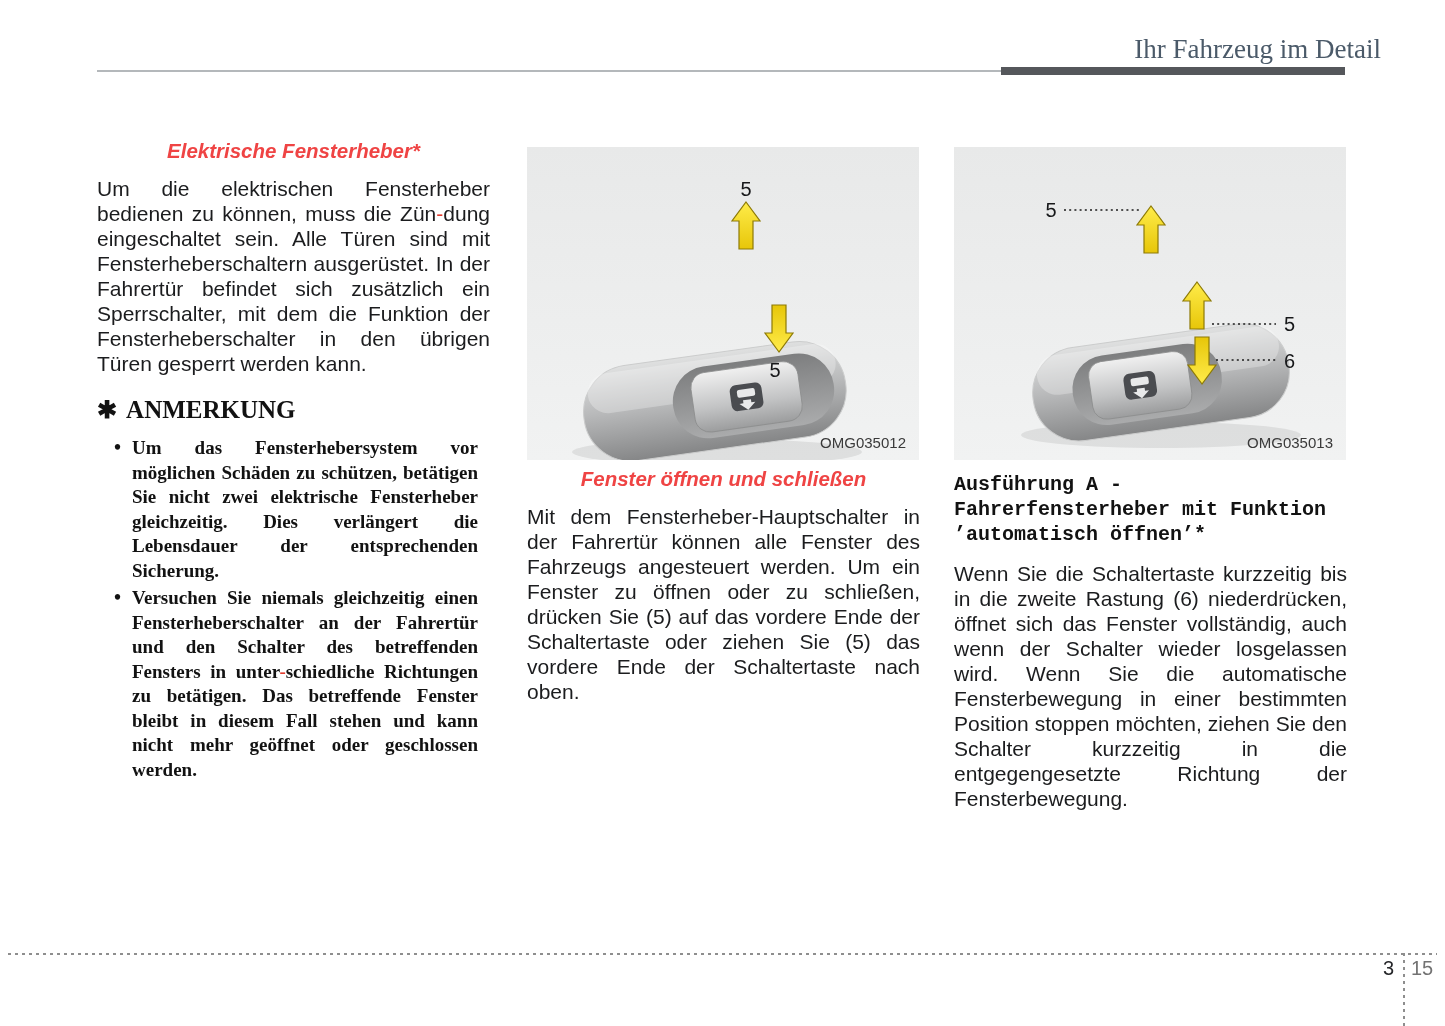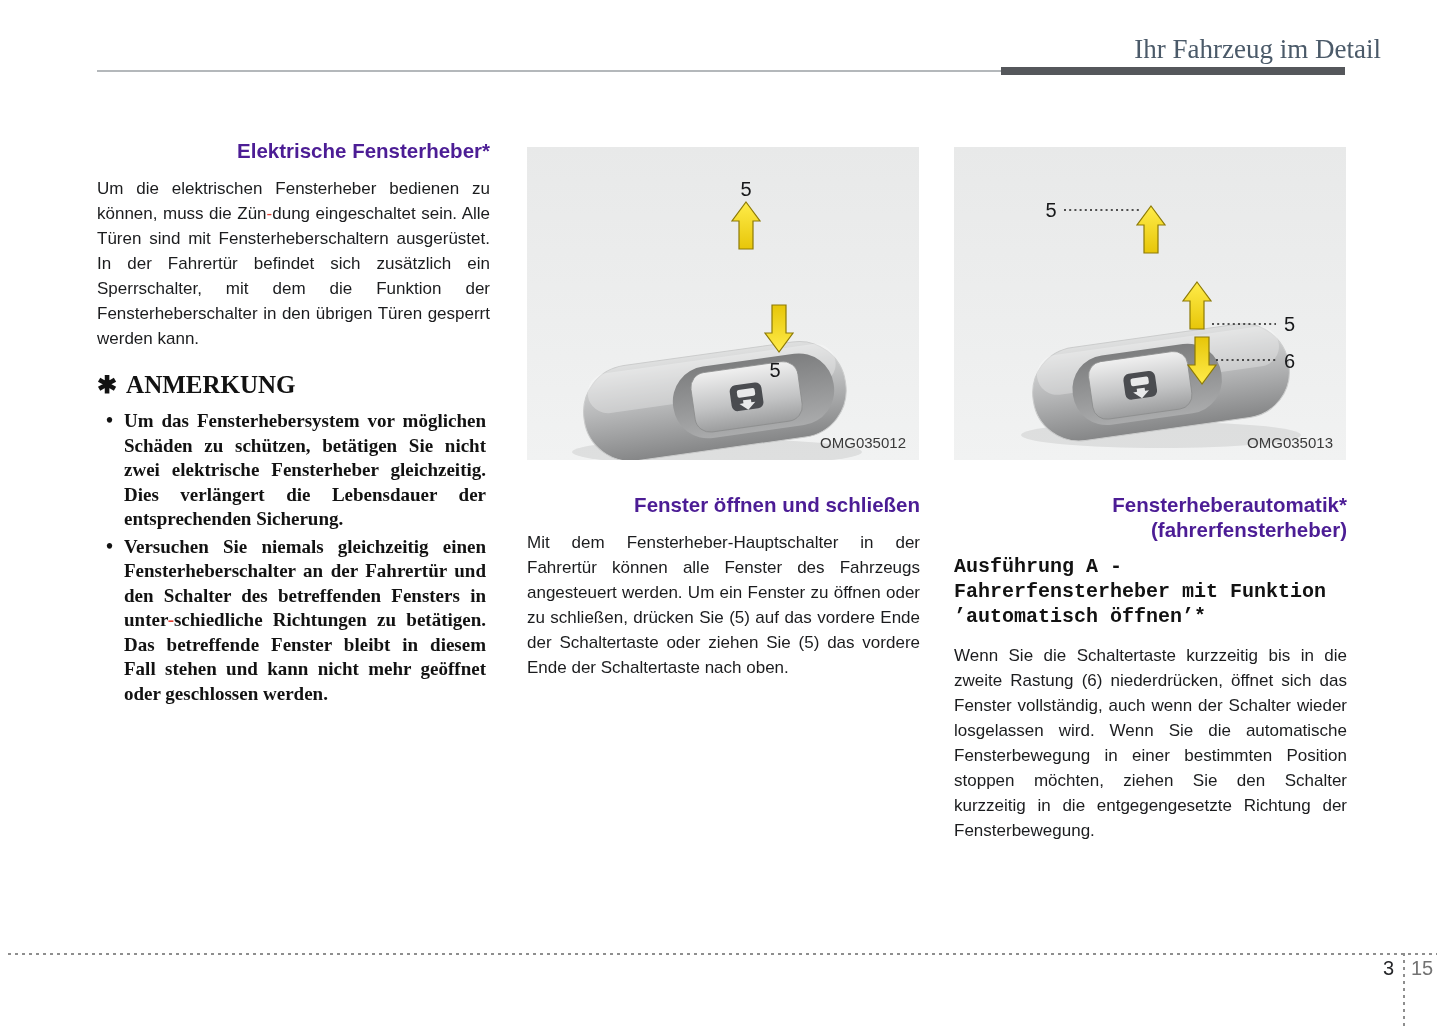--- a/index.html
+++ b/index.html
@@ -15,51 +15,51 @@
   .rule-thin { position:absolute; top:70px; left:97px; width:1248px; height:2px; background:#b4b8bb; }
   .rule-bar  { position:absolute; top:67px; left:1001px; width:344px; height:8px; background:#55575b; }
 
   
   .col { position:absolute; width:393px; }
   .col-left  { left:97px;  top:138px; }
   .col-mid   { left:527px; top:147px; }
   .col-right { left:954px; top:147px; }
 
   .sans-head {
-    font-size:20.5px; font-weight:bold; color:#4c1d95;
-    margin:0 0 13px 0; text-align:right; line-height:25px;
+    font-size:20.5px; font-style:italic; font-weight:bold; color:#ef4444;
+    margin:0 0 13px 0; text-align:center; line-height:25px;
   }
   .body-par {
-    font-size:17px; line-height:25px; margin:0 0 13px 0;
+    font-size:21px; line-height:25px; margin:0 0 13px 0;
     text-align:justify;
   }
   .red { color:#e23b2e; }
 
   
   .note-head {
     display:flex; align-items:center; gap:9px; margin:20px 0 10px 0;
     font-family:"Liberation Serif", serif; font-weight:bold; font-size:25px; color:#121212;
   }
   .note-star { font-size:24px; line-height:1; }
   .note-list {
-    margin:4px; padding:0; list-style:none;
+    margin:12px; padding:0; list-style:none;
     font-family:"Liberation Serif", serif; font-weight:bold;
     font-size:19px; line-height:24.5px; color:#121212;
   }
   .note-list li { position:relative; padding-left:23px; margin-bottom:3px; text-align:justify; }
   .note-list li::before { content:"\2022"; position:absolute; left:5px; top:-1px; font-size:20px; }
 
   
   .figure {
     position:relative; width:392px; height:313px;
     background:linear-gradient(180deg,#e8e9e9 0%,#f1f2f2 100%);
   }
   .figure svg { position:absolute; left:0; top:0; }
 
-  .mid-head { margin-top:32px; }
+  .mid-head { margin-top:6px; }
 
   .right-subhead {
     font-family:Liberation Mono, monospace; font-weight:bold; font-size:20px;
     line-height:25px; color:#121212; margin:12px 0 14px 0; text-align:left;
   }
 
   
   .footer-dash {
     position:absolute; top:953px; left:8px; width:1429px; height:2px;
     background:repeating-linear-gradient(90deg,#8e8e8e 0 3px, transparent 3px 7px);
@@ -192,24 +192,20 @@
         </g>
         <line x1="110" y1="63" x2="186" y2="63" stroke="#1c1c1c" stroke-width="1.3" stroke-dasharray="2 3.2"></line>
         <line x1="258" y1="177" x2="322" y2="177" stroke="#1c1c1c" stroke-width="1.3" stroke-dasharray="2 3.2"></line>
         <line x1="262" y1="213" x2="322" y2="213" stroke="#1c1c1c" stroke-width="1.3" stroke-dasharray="2 3.2"></line>
         <text x="97" y="70" text-anchor="middle" font-size="20" fill="#17181a">5</text>
         <text x="330" y="184" text-anchor="start" font-size="20" fill="#17181a">5</text>
         <text x="330" y="221" text-anchor="start" font-size="20" fill="#17181a">6</text>
         <text x="379" y="301" text-anchor="end" font-size="15" fill="#3a3a3a">OMG035013</text>
       </svg>
     </div>
-    <h3 class="sans-head mid-head" style="margin-bottom:0;">
-      <span>Fensterheberautomatik*</span><br>
-      <span>(fahrerfensterheber)</span>
-    </h3>
     <div class="right-subhead">Ausführung A - Fahrerfensterheber mit Funktion ’automatisch öffnen’*</div>
     <p class="body-par">Wenn Sie die Schaltertaste kurzzeitig bis in die zweite Rastung (6) niederdrücken, öffnet sich das Fenster vollständig, auch wenn der Schalter wieder losgelassen wird. Wenn Sie die automatische Fensterbewegung in einer bestimmten Position stoppen möchten, ziehen Sie den Schalter kurzzeitig in die entgegengesetzte Richtung der Fensterbewegung.</p>
   </div>
 
   <div class="footer-dash"></div>
   <div class="footer-vdash"></div>
   <div class="footer-chapter">3</div>
   <div class="footer-page">15</div>
 
 </div>

